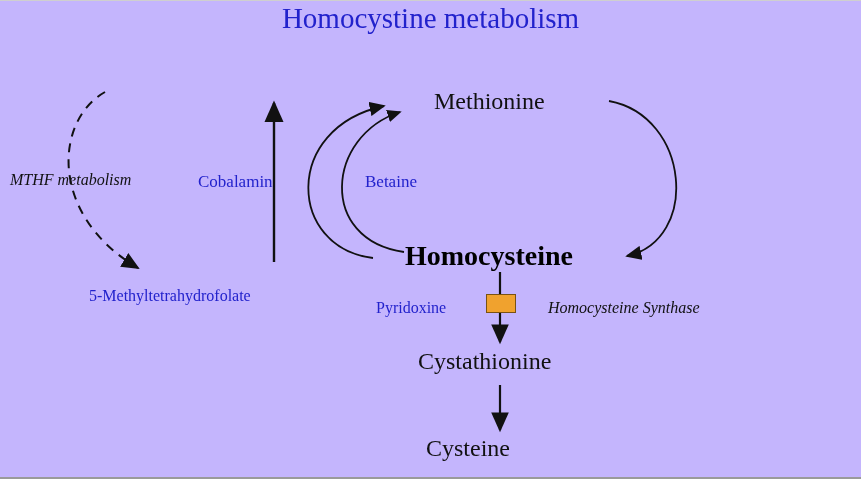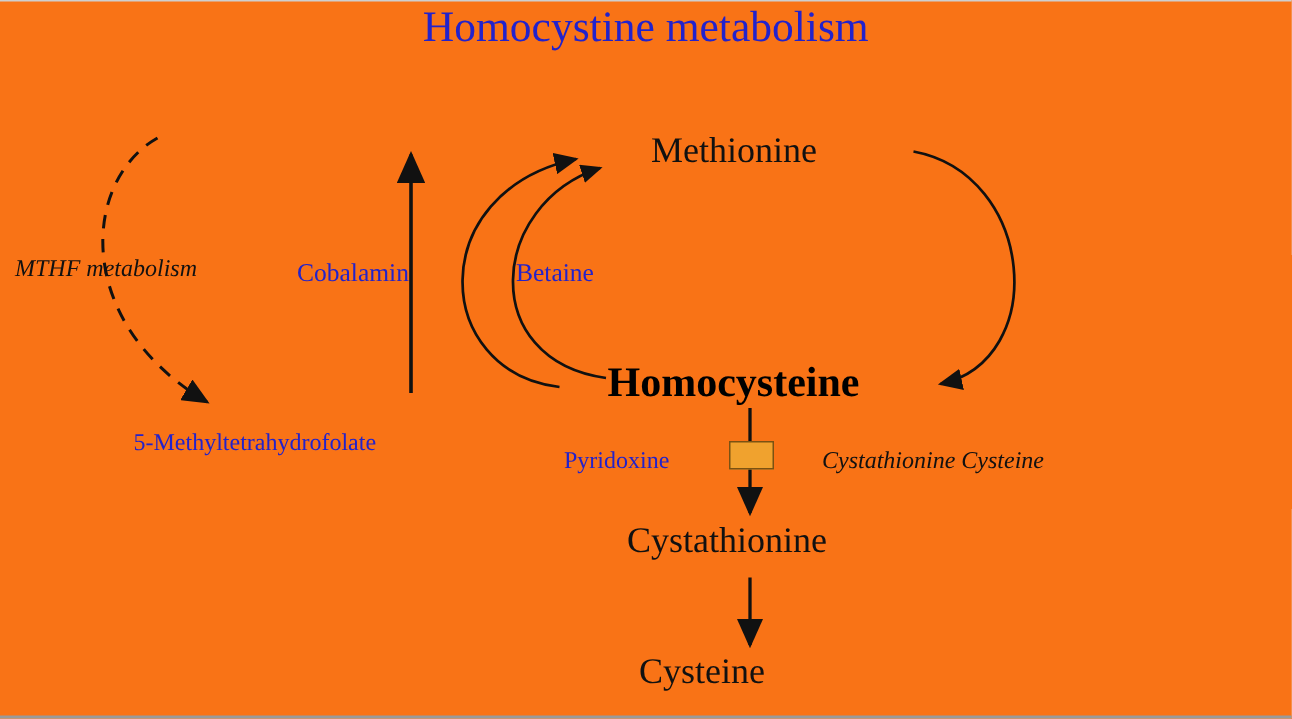--- a/index.html
+++ b/index.html
@@ -10,21 +10,21 @@
     width: 861px;
     height: 479px;
     background: #ebebeb;
     font-family: "Liberation Serif", serif;
     overflow: hidden;
   }
   #stage {
     position: relative;
     width: 861px;
     height: 479px;
-    background: #f97316;
+    background: #c4b5fd;
   }
   
   #stage::before {
     content: "";
     position: absolute;
     left: 0; right: 0; top: 0;
     height: 1px;
     background: #cfcfcf;
   }
   #stage::after {
@@ -128,25 +128,25 @@
 
   <div class="enzyme-box" style="left:486px; top:294px;"></div>
 
 
   <div class="lbl blue-sm" style="left:89px; top:287px;">5-Methyltetrahydrofolate</div>
 
   <div class="lbl enzyme" style="left:10px; top:171px;">MTHF metabolism</div>
 
   <div class="lbl blue" style="left:166px; top:172px;margin-left:32px;">Cobalamin</div>
 
-  <div class="lbl blue" style="left:344px; top:172px;">Betaine</div>
+  <div class="lbl blue" style="left:344px; top:172px;padding-left:21px;">Betaine</div>
 
   <div class="lbl blue-sm" style="left:376px; top:299px;">Pyridoxine</div>
 
-  <div class="lbl enzyme" style="left:548px; top:299px;">Cystathionine Cysteine</div>
+  <div class="lbl enzyme" style="left:548px; top:299px;">Homocysteine Synthase</div>
 
   <div class="lbl metab" style="left:434px; top:88px;font-family:Liberation Serif, serif;">Methionine</div>
 
   <div class="lbl metab-bold" style="left:405px; top:240px;">Homocysteine</div>
 
   <div class="lbl metab" style="left:418px; top:348px;">Cystathionine</div>
 
   <div class="lbl metab" style="left:426px; top:435px;">Cysteine</div>
 
 </div>

